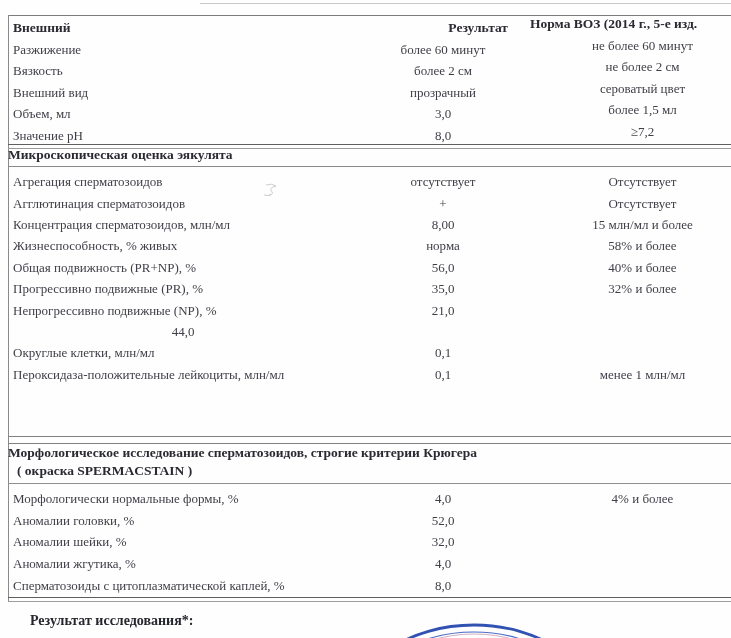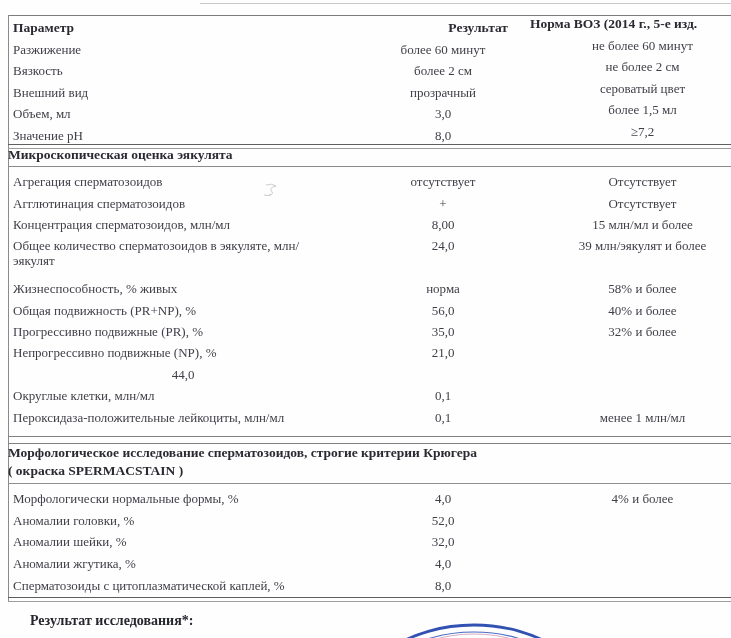--- a/index.html
+++ b/index.html
@@ -37,21 +37,21 @@
   #sec1-rows .norm-cell{position:relative;top:-4px;}
 
   .thead{display:grid;grid-template-columns:350px 170px 1fr;height:var(--rh);align-items:center;font-weight:bold;color:#2a2a32;font-size:13.5px;}
   .thead .param-cell{padding-left:5px;}
   .thead .result-cell{text-align:right;padding-right:20px;}
   .thead .norm-cell{text-align:left;padding-left:2px;white-space:nowrap;}
 
   .section-title{position:absolute;text-align:left;font-weight:bold;color:#2a2a32;font-size:13.5px;line-height:15px;}
   .title-1{top:147px;left:8px;width:532px;}
   .title-2{top:445px;left:8px;width:600px;}
-  .title-2 .t2-sub{margin-top:3px;}
+  .title-2 .t2-sub{margin-top:3px;margin-left:9px;}
 
   .footer-row{position:absolute;top:613px;left:0;width:100%;height:20px;}
   .footer-label{position:absolute;left:30px;font-weight:bold;color:#26262e;font-size:14px;}
   .footer-value{position:absolute;left:200px;font-weight:bold;color:#26262e;font-size:14px;letter-spacing:.3px;}
 
   .stamp-clip{position:absolute;left:345px;top:620px;width:258px;height:18px;overflow:hidden;}
   .hand-mark{position:absolute;left:262px;top:182px;width:26px;height:16px;opacity:.55;}
 </style>
 </head>
 <body>
@@ -59,21 +59,21 @@
 <div class="page">
 
   <div class="scan-line"></div>
 
   <div class="border-top"></div>
   <div class="border-left"></div>
   <div class="border-bottom"></div>
 
   <div class="rows" id="sec1-rows">
     <div class="thead">
-      <div class="cell param-cell">Параметр</div>
+      <div class="cell param-cell">Внешний</div>
       <div class="cell result-cell">Результат</div>
       <div class="cell norm-cell">Норма ВОЗ (2014 г., 5-е изд.</div>
     </div>
     <div>
         <div class="trow">
           <div class="cell param-cell">Разжижение</div>
           <div class="cell result-cell">более 60 минут</div>
           <div class="cell norm-cell">не более 60 минут</div>
         </div>
         <div class="trow">
@@ -116,26 +116,20 @@
         </div>
         <div class="trow">
           <div class="cell param-cell">Агглютинация сперматозоидов</div>
           <div class="cell result-cell">+</div>
           <div class="cell norm-cell">Отсутствует</div>
         </div>
         <div class="trow">
           <div class="cell param-cell">Концентрация сперматозоидов, млн/мл</div>
           <div class="cell result-cell">8,00</div>
           <div class="cell norm-cell">15 млн/мл и более</div>
-        </div>
-        <div class="trow tall">
-          <div class="cell param-cell">Общее количество сперматозоидов в эякуляте, млн/
-эякулят</div>
-          <div class="cell result-cell">24,0</div>
-          <div class="cell norm-cell">39 млн/эякулят и более</div>
         </div>
         <div class="trow">
           <div class="cell param-cell">Жизнеспособность, % живых</div>
           <div class="cell result-cell">норма</div>
           <div class="cell norm-cell">58% и более</div>
         </div>
         <div class="trow">
           <div class="cell param-cell">Общая подвижность (PR+NP), %</div>
           <div class="cell result-cell">56,0</div>
           <div class="cell norm-cell">40% и более</div>

